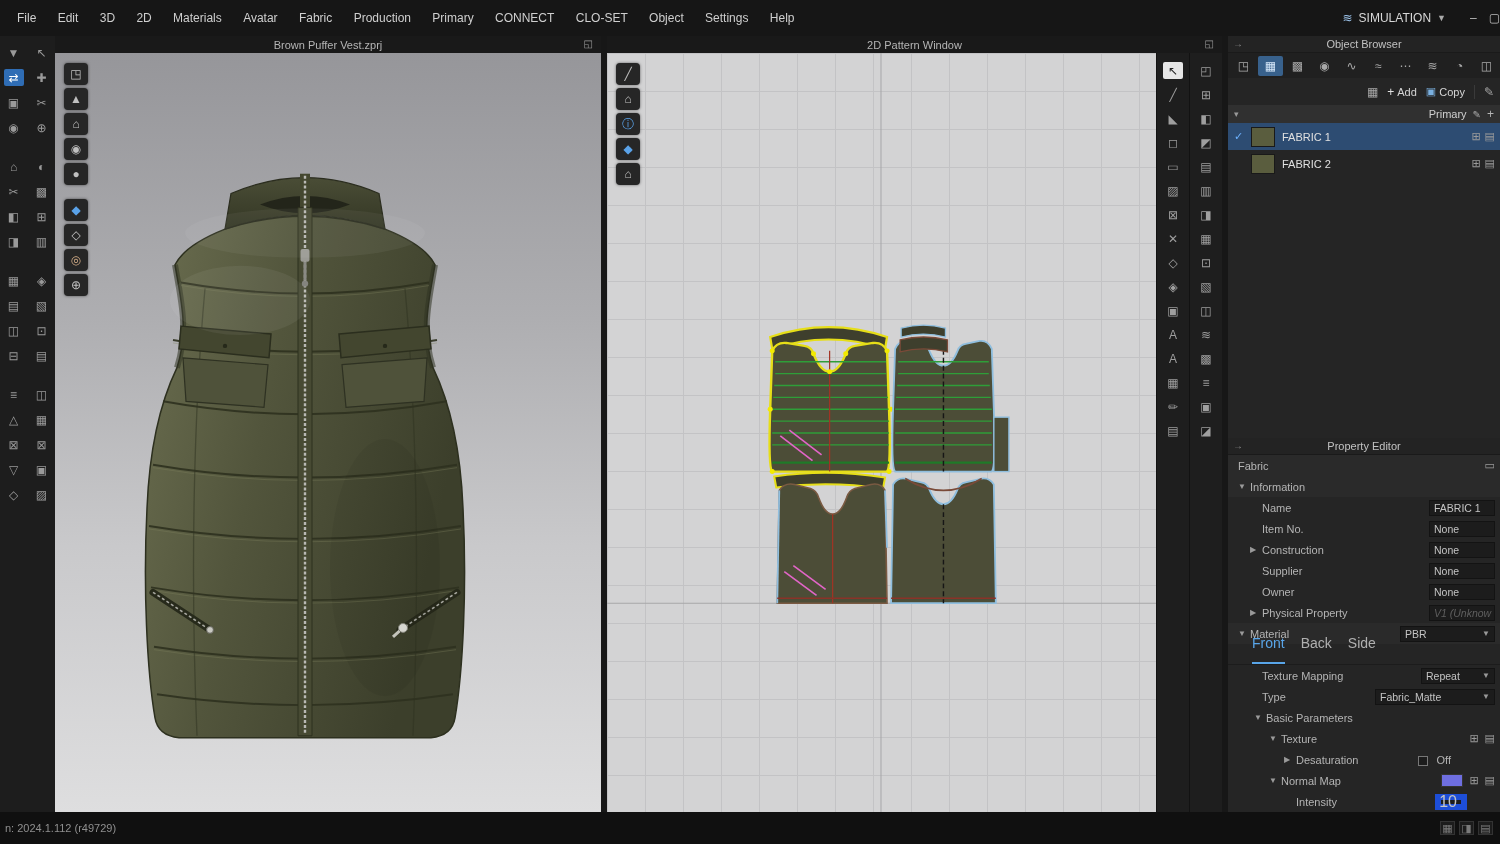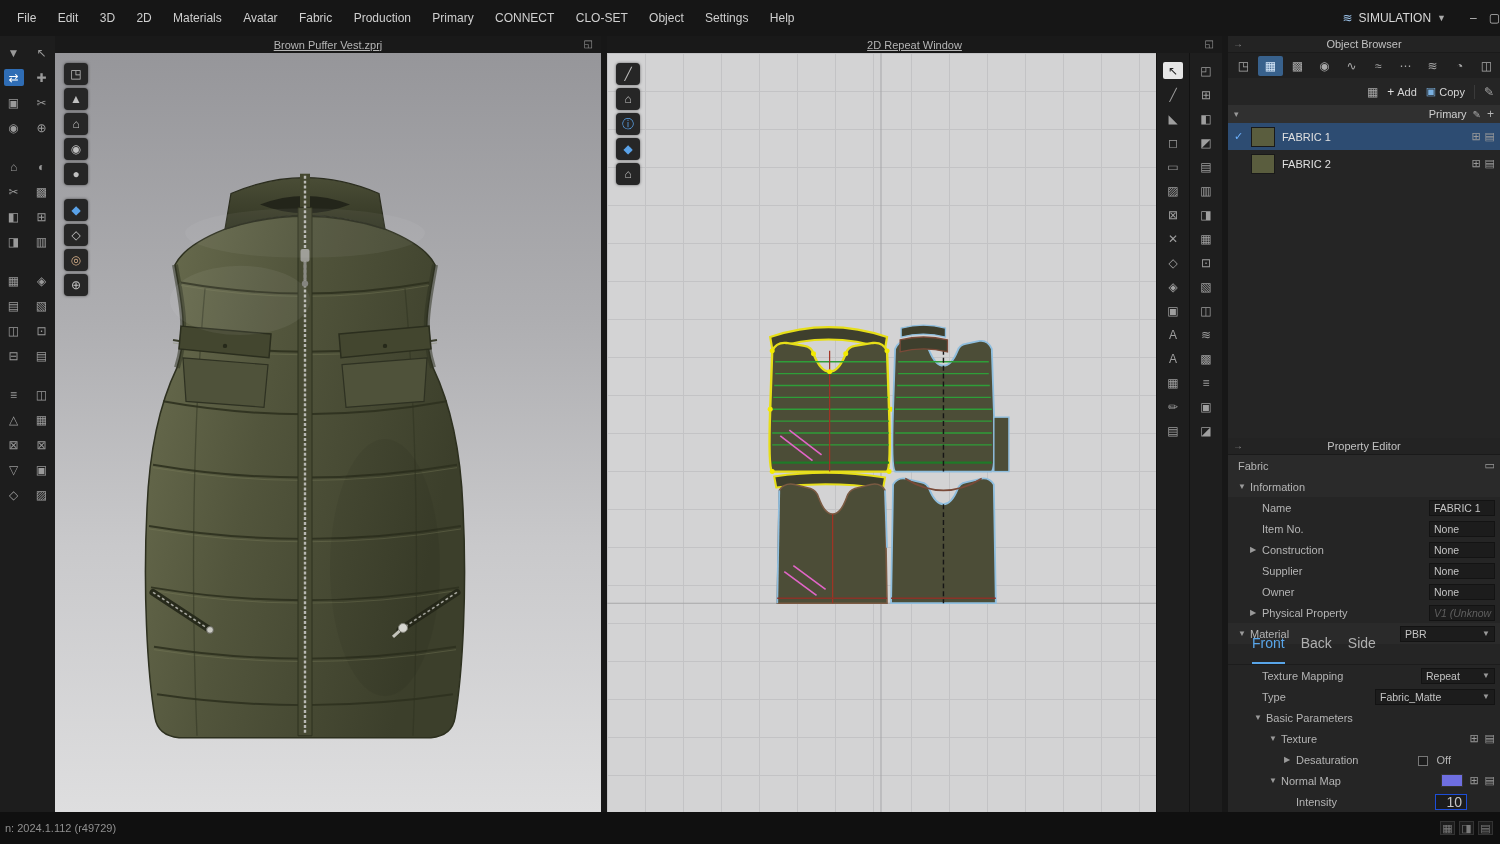--- a/index.html
+++ b/index.html
@@ -25,21 +25,21 @@
   .left-toolbar { width:55px; background:#1d1d1d; display:flex; gap:6px; justify-content:center; padding-top:8px; flex:none; }
   .tool-col { display:flex; flex-direction:column; gap:8px; align-items:center; width:22px; }
   .tbtn { width:20px; height:17px; display:flex; align-items:center; justify-content:center; color:#9a9a9a; font-size:12px; border-radius:2px; }
   .tbtn.sel { background:#2f6db5; color:#fff; }
   .tbtn.gapx { height:6px; visibility:hidden; }
 
   
   .viewport { display:flex; flex-direction:column; background:#1d1d1d; min-width:0; }
   .vp3d { width:546px; flex:none; }
   .vp2d { flex:1; }
-  .vtitle { height:17px; background:#191919; color:#b5b5b5; font-size:11px; display:flex; align-items:center; justify-content:center; position:relative; flex:none;text-decoration:underline; }
+  .vtitle { height:17px; background:#191919; color:#b5b5b5; font-size:11px; display:flex; align-items:center; justify-content:center; position:relative; flex:none; }
   .dock-icon { position:absolute; right:8px; top:2px; color:#9a9a9a; font-size:10px; }
   .canvas3d { flex:1; position:relative; background:linear-gradient(180deg,#96969a 0%,#aeaeb1 35%,#c9c9cb 65%,#dededf 100%); overflow:hidden; }
   .canvas-tools { position:absolute; left:9px; top:10px; display:flex; flex-direction:column; gap:3px; z-index:3; }
   .ctool { width:24px; height:22px; background:#262626; border-radius:4px; display:flex; align-items:center; justify-content:center; font-size:12px; color:#c0c0c0; box-shadow:0 0 3px rgba(0,0,0,.55); }
   .ctool.blue { color:#5aa2e8; }
   .ctool.tan { color:#d8b08a; }
   .ctool.gapx { background:transparent; box-shadow:none; height:8px; }
   .vest-svg, .pattern-svg { position:absolute; inset:0; width:100%; height:100%; }
 
   .content2d { flex:1; display:flex; min-height:0; }
@@ -90,21 +90,21 @@
   .pselect { margin-left:auto; height:16px; background:#1c1c1c; border:1px solid #131313; color:#c4c4c4; font-size:10.5px; display:flex; align-items:center; padding:0 4px; white-space:nowrap; flex:none; justify-content:space-between; }
   .pselect .dd { font-size:8px; color:#999; margin-left:6px; }
   .w-pbr { width:95px; } .w-map { width:74px; } .w-type { width:120px; }
   .pe-tabs { height:21px; display:flex; gap:16px; padding-left:24px; align-items:flex-end; border-bottom:1px solid #1c1c1c; flex:none; }
   .pe-tab { font-size:14px; color:#b0b0b0; padding-bottom:11px; border-bottom:2px solid transparent; }
   .pe-tab.sel { color:#59a5e8; border-bottom-color:#59a5e8; }
   .row-icons { margin-left:auto; display:flex; gap:6px; color:#9a9a9a; font-size:11px; align-items:center; }
   .cbx { width:10px; height:10px; border:1px solid #777; background:#1c1c1c; flex:none; }
   .desat-ctrl { margin-left:auto; margin-right:44px; display:flex; align-items:flex-end; gap:9px; }
   .nm-swatch { width:22px; height:13px; background:#6e6ee0; border:1px solid #333; flex:none; }
-  .intensity-box { margin-left:auto; margin-right:28px; width:32px; height:16px; background:#1c1c1c; border:1px solid #1d4ed8; color:#c4c4c4; font-size:14px; display:flex; align-items:center; justify-content:flex-end; padding:0 4px; flex:none; }
+  .intensity-box { margin-left:auto; margin-right:28px; width:32px; height:16px; background:#1c1c1c; border:6px solid #1d4ed8; color:#c4c4c4; font-size:16px; display:flex; align-items:center; justify-content:flex-end; padding:0 4px; flex:none; }
 
   
   .statusbar { height:32px; background:#101010; display:flex; align-items:center; padding:0 5px; font-size:11px; color:#8f8f8f; flex:none; }
   .sb-icons { margin-left:auto; display:flex; gap:4px; color:#7a7a7a; font-size:11px; padding-right:2px; }
   .sb-icon { width:15px; height:14px; border:1px solid #333; display:flex; align-items:center; justify-content:center; background:#1c1c1c; }
 </style>
 </head>
 <body>
 
 <div class="app">
@@ -369,21 +369,21 @@
           <ellipse cx="250" cy="182" rx="120" ry="25" fill="#ffffff" opacity="0.05"></ellipse>
           <ellipse cx="330" cy="520" rx="55" ry="130" fill="#000000" opacity="0.05"></ellipse>
         </svg>
       </div>
     </div>
 
     <div class="panel-sep"></div>
 
     <div class="viewport vp2d">
       <div class="vtitle">
-        <span>2D Repeat Window</span>
+        <span>2D Pattern Window</span>
         <span class="dock-icon">◱</span>
       </div>
       <div class="content2d">
         <div class="canvas2d">
           <div class="canvas-tools">
 
               <span class="ctool">╱</span>
 
               <span class="ctool">⌂</span>
 

